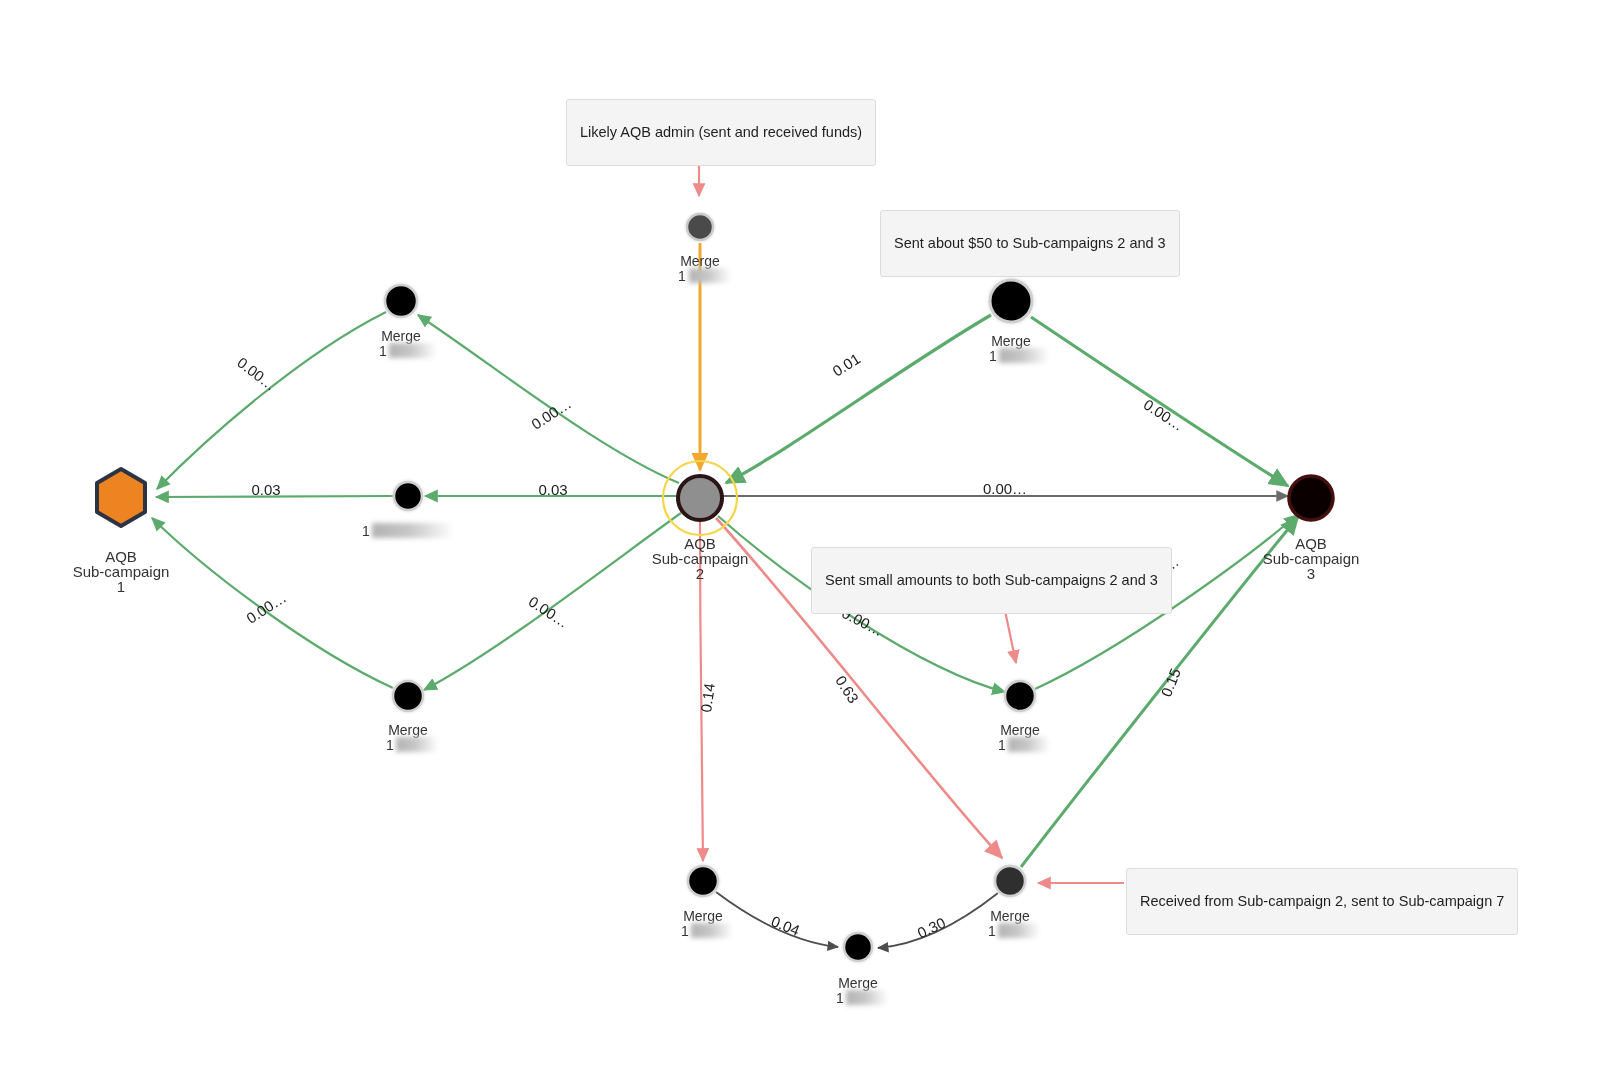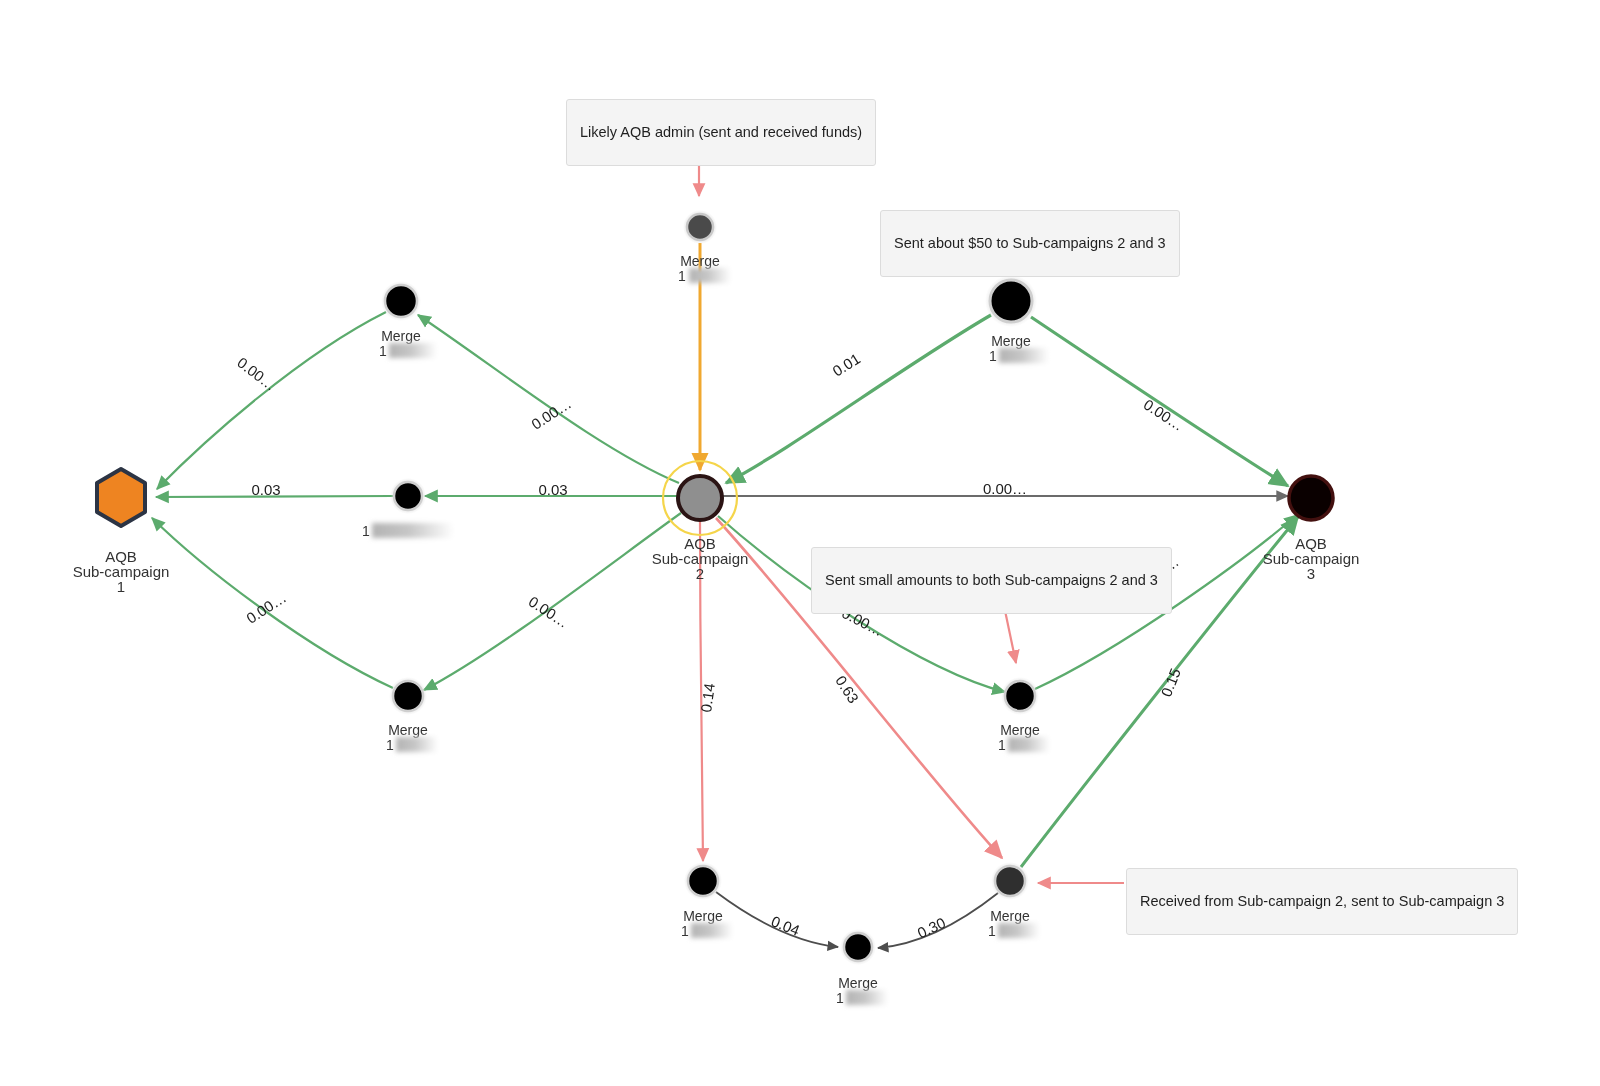--- a/index.html
+++ b/index.html
@@ -258,13 +258,13 @@
     <path d="M 1124,883 L 1038,883" stroke="#ef8a8a" stroke-width="2.2" fill="none" marker-end="url(#arrRed)"></path>
   </g>
 </svg>
 
 <div class="callout-box" style="left:566px; top:99px;">Likely AQB admin (sent and received funds)</div>
 
 <div class="callout-box" style="left:880px; top:177px;margin-top:33px;">Sent about $50 to Sub-campaigns 2 and 3</div>
 
 <div class="callout-box" style="left:811px; top:547px;">Sent small amounts to both Sub-campaigns 2 and 3</div>
 
-<div class="callout-box" style="left:1126px; top:868px;">Received from Sub-campaign 2, sent to Sub-campaign 3</div>
+<div class="callout-box" style="left:1126px; top:868px;">Received from Sub-campaign 2, sent to Sub-campaign 7</div>
 
 </body></html>

